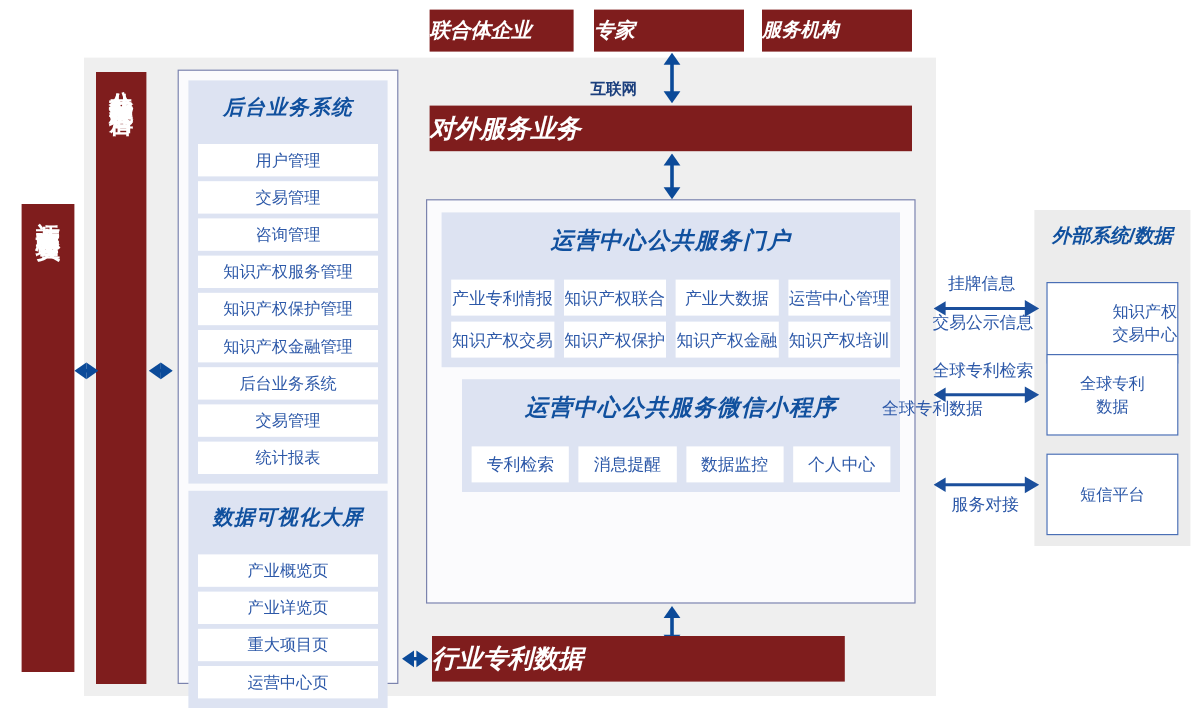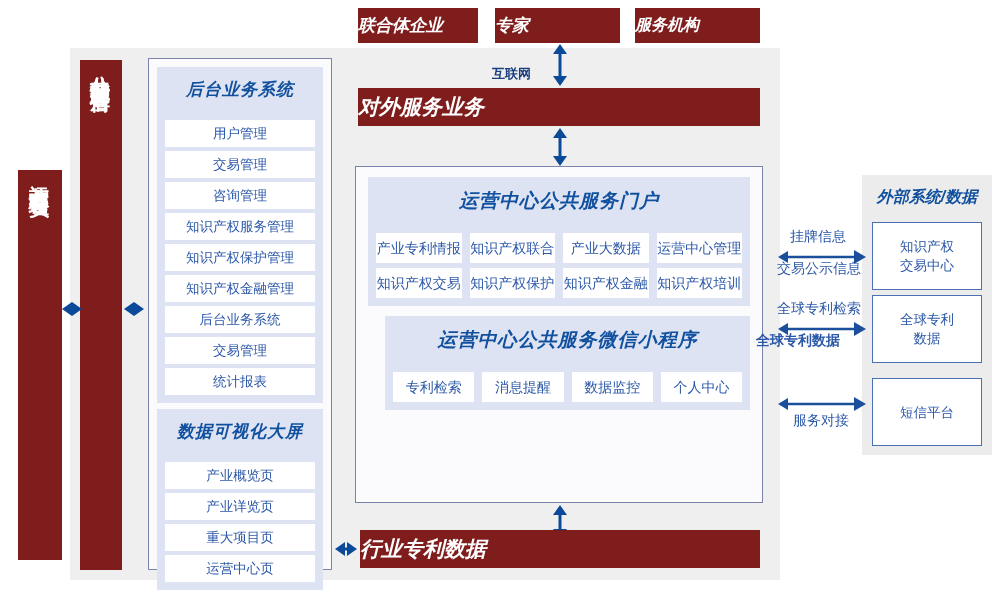--- a/index.html
+++ b/index.html
@@ -212,35 +212,35 @@
       </div>
     </div>
   </div>
 
   <svg class="arrow-v" style="left:551px;top:505px;" width="18" height="34">
     <line x1="9" y1="7" x2="9" y2="27" stroke="#0b4a99" stroke-width="3"></line>
     <polygon points="9,0 2,10 16,10" fill="#0b4a99"></polygon>
     <polygon points="9,34 2,24 16,24" fill="#0b4a99"></polygon>
   </svg>
 
-  <div class="blue" style="left:360px;top:530px;width:400px;height:38px;font-size:21px;">
+  <div class="blue" style="left:360px;top:530px;width:344px;height:38px;font-size:21px;">
     <span>行业专利数据</span>
   </div>
 
   <svg class="arrow-h" style="left:335px;top:540px;" width="22" height="18">
     <line x1="4" y1="9" x2="18" y2="9" stroke="#0b4a99" stroke-width="3"></line>
     <polygon points="0,9 10,2 10,16" fill="#0b4a99"></polygon>
     <polygon points="22,9 12,2 12,16" fill="#0b4a99"></polygon>
   </svg>
 
   <div id="ext-panel">
     <div class="ext-title">外部系统/数据</div>
   </div>
 
-  <div class="ext-box" style="top:222px;height:68px;">
+  <div class="ext-box" style="top:235px;height:68px;justify-content:flex-end;">
     <span>
       <span>知识产权</span><br>
       <span>交易中心</span>
     </span>
   </div>
   <div class="ext-box" style="top:295px;height:68px;">
     <span>
       <span>全球专利</span><br>
       <span>数据</span>
     </span>
@@ -256,21 +256,21 @@
   </svg>
   <div class="lbl" style="left:790px;top:228px;">挂牌信息</div>
   <div class="lbl" style="left:777px;top:260px;">交易公示信息</div>
 
   <svg class="arrow-h" style="left:778px;top:320px;" width="88" height="18">
     <line x1="6" y1="9" x2="80" y2="9" stroke="#1b4f9c" stroke-width="2.5"></line>
     <polygon points="0,9 10,3 10,15" fill="#1b4f9c"></polygon>
     <polygon points="88,9 76,2 76,16" fill="#1b4f9c"></polygon>
   </svg>
   <div class="lbl" style="left:777px;top:300px;">全球专利检索</div>
-  <div class="lbl" style="left:756px;top:332px;font-weight:bold;">全球专利数据</div>
+  <div class="lbl" style="left:735px;top:332px;">全球专利数据</div>
 
   <svg class="arrow-h" style="left:778px;top:395px;" width="88" height="18">
     <line x1="6" y1="9" x2="80" y2="9" stroke="#1b4f9c" stroke-width="2.5"></line>
     <polygon points="0,9 10,3 10,15" fill="#1b4f9c"></polygon>
     <polygon points="88,9 76,2 76,16" fill="#1b4f9c"></polygon>
   </svg>
   <div class="lbl" style="left:793px;top:412px;">服务对接</div>
 
 </div>
 

